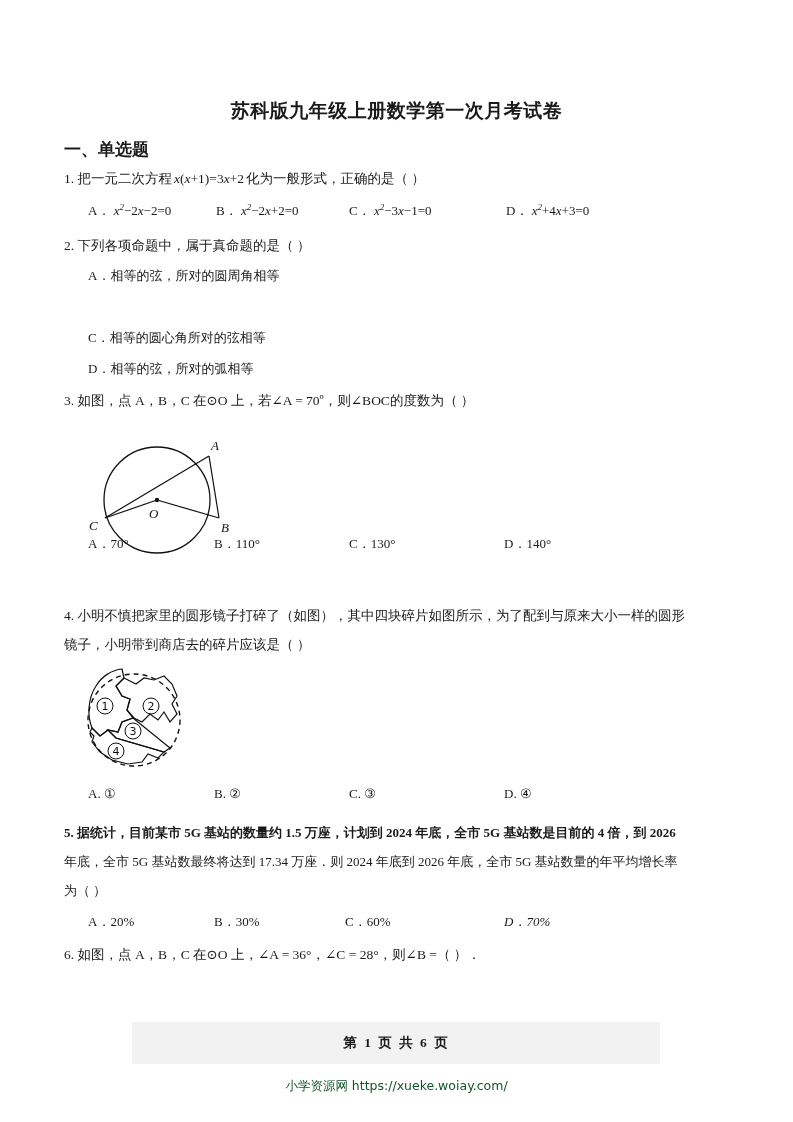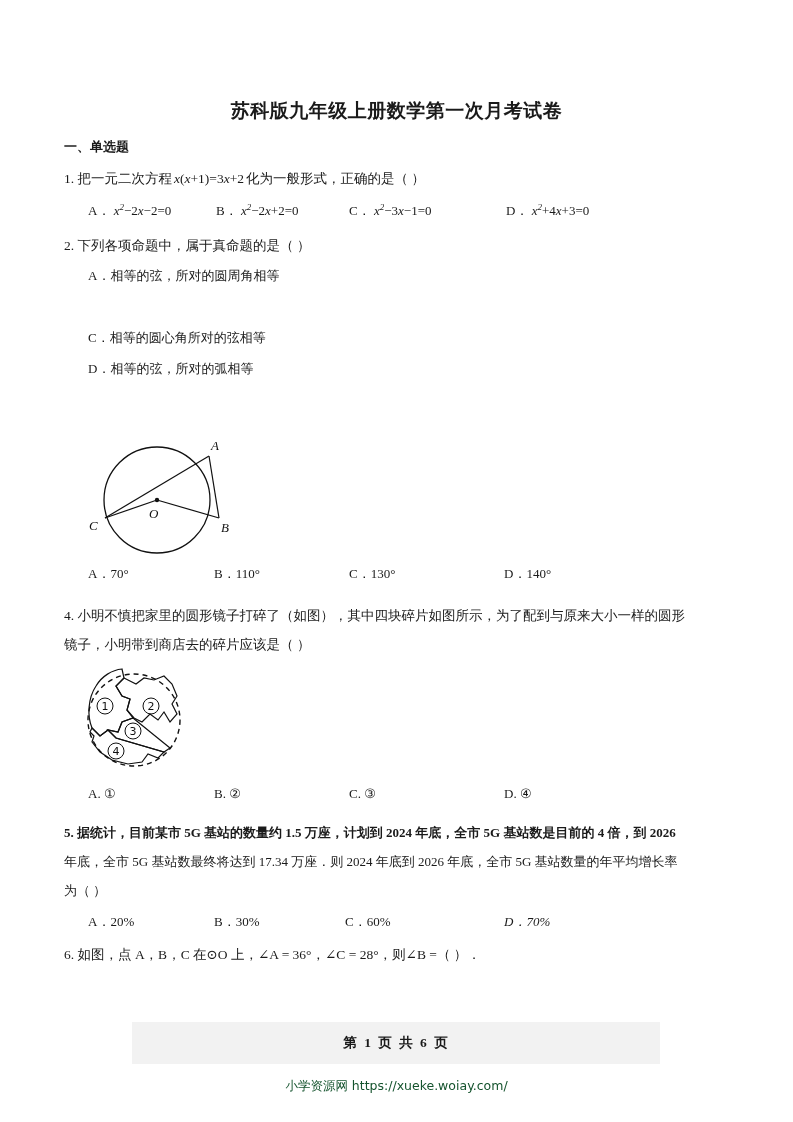--- a/index.html
+++ b/index.html
@@ -27,21 +27,21 @@
     width: 793px;
     text-align: center;
     font-size: 19px;
     font-weight: bold;
     letter-spacing: 0.5px;
     font-family: "Liberation Serif", "DejaVu Serif", serif;
   }
   .section-head {
     position: absolute;
     left: 64px;
-    font-size: 13px;
+    font-size: 17px;
     font-weight: bold;
   }
   .q {
     position: absolute;
     left: 64px;
     width: 672px;
     font-size: 13.5px;
     line-height: 21px;
   }
   .opts {
@@ -141,38 +141,42 @@
   <div class="olabel" style="top:265px;">
     <span>A．</span><span>相等的弦，所对的圆周角相等</span>
   </div>
   <div class="olabel" style="top:327px;">
     <span>C．</span><span>相等的圆心角所对的弦相等</span>
   </div>
   <div class="olabel" style="top:358px;">
     <span>D．</span><span>相等的弦，所对的弧相等</span>
   </div>
 
+  <div class="q" style="top:390px;">
+    <span>3.</span>
+    <span>如图，点 A，B，C 在⊙O 上，若∠A = 70º，则∠BOC的度数为（   ）</span>
+  </div>
 
   <div class="fig" style="left:85px; top:420px;">
     <svg width="160" height="140" viewBox="0 0 160 140">
       <circle cx="72" cy="80" r="53" fill="none" stroke="#111" stroke-width="1.3"></circle>
 
       <line x1="124" y1="36" x2="20" y2="98" stroke="#111" stroke-width="1.2"></line>
       <line x1="124" y1="36" x2="134" y2="98" stroke="#111" stroke-width="1.2"></line>
       <line x1="72" y1="80" x2="20" y2="98" stroke="#111" stroke-width="1.2"></line>
       <line x1="72" y1="80" x2="134" y2="98" stroke="#111" stroke-width="1.2"></line>
       <circle cx="72" cy="80" r="2.2" fill="#111"></circle>
       <text class="lbl" x="126" y="30">A</text>
       <text class="lbl" x="136" y="112">B</text>
       <text class="lbl" x="4" y="110">C</text>
       <text class="lbl" x="64" y="98">O</text>
     </svg>
   </div>
 
-  <div class="opts" style="top:565px;">
+  <div class="opts" style="top:535px;">
     <span class="opt" style="left:24px;">
       <span>A．</span><span>70°</span>
     </span>
     <span class="opt" style="left:150px;">
       <span>B．</span><span>110°</span>
     </span>
     <span class="opt" style="left:285px;">
       <span>C．</span><span>130°</span>
     </span>
     <span class="opt" style="left:440px;">

